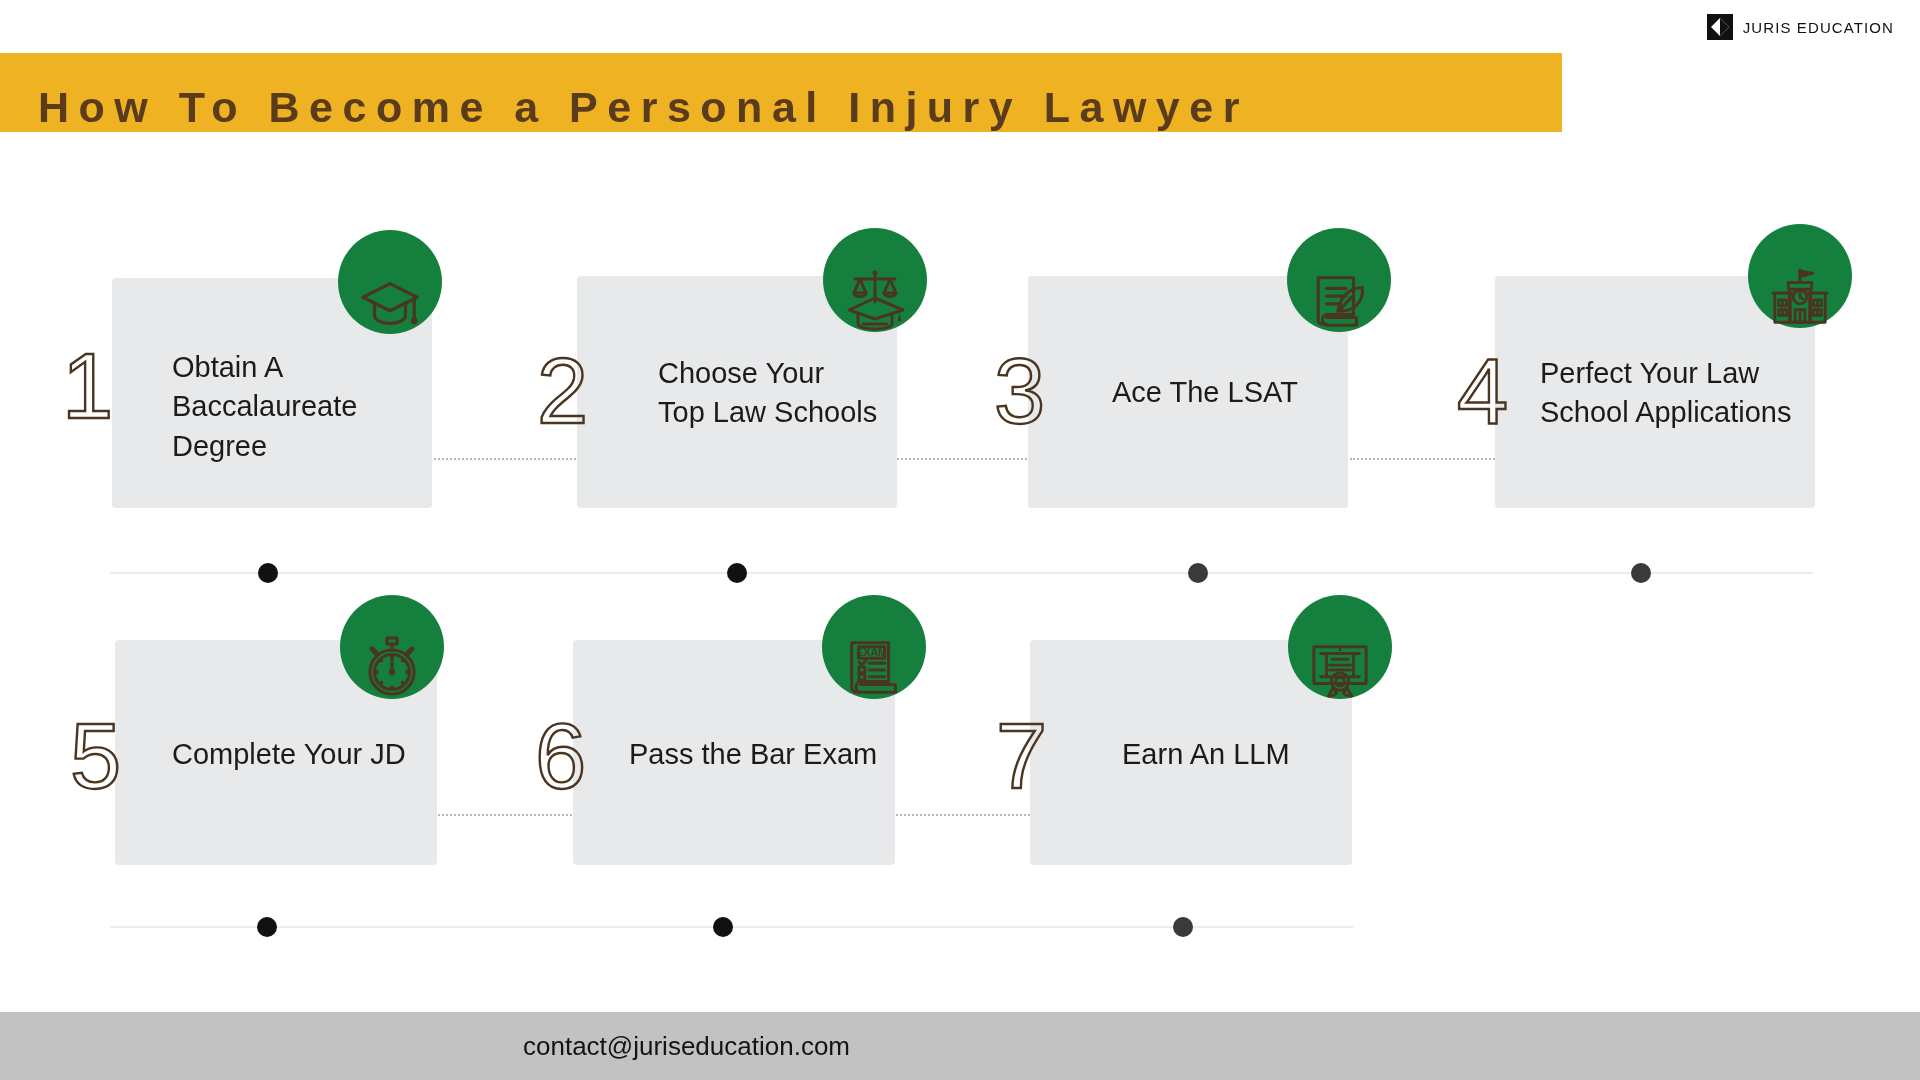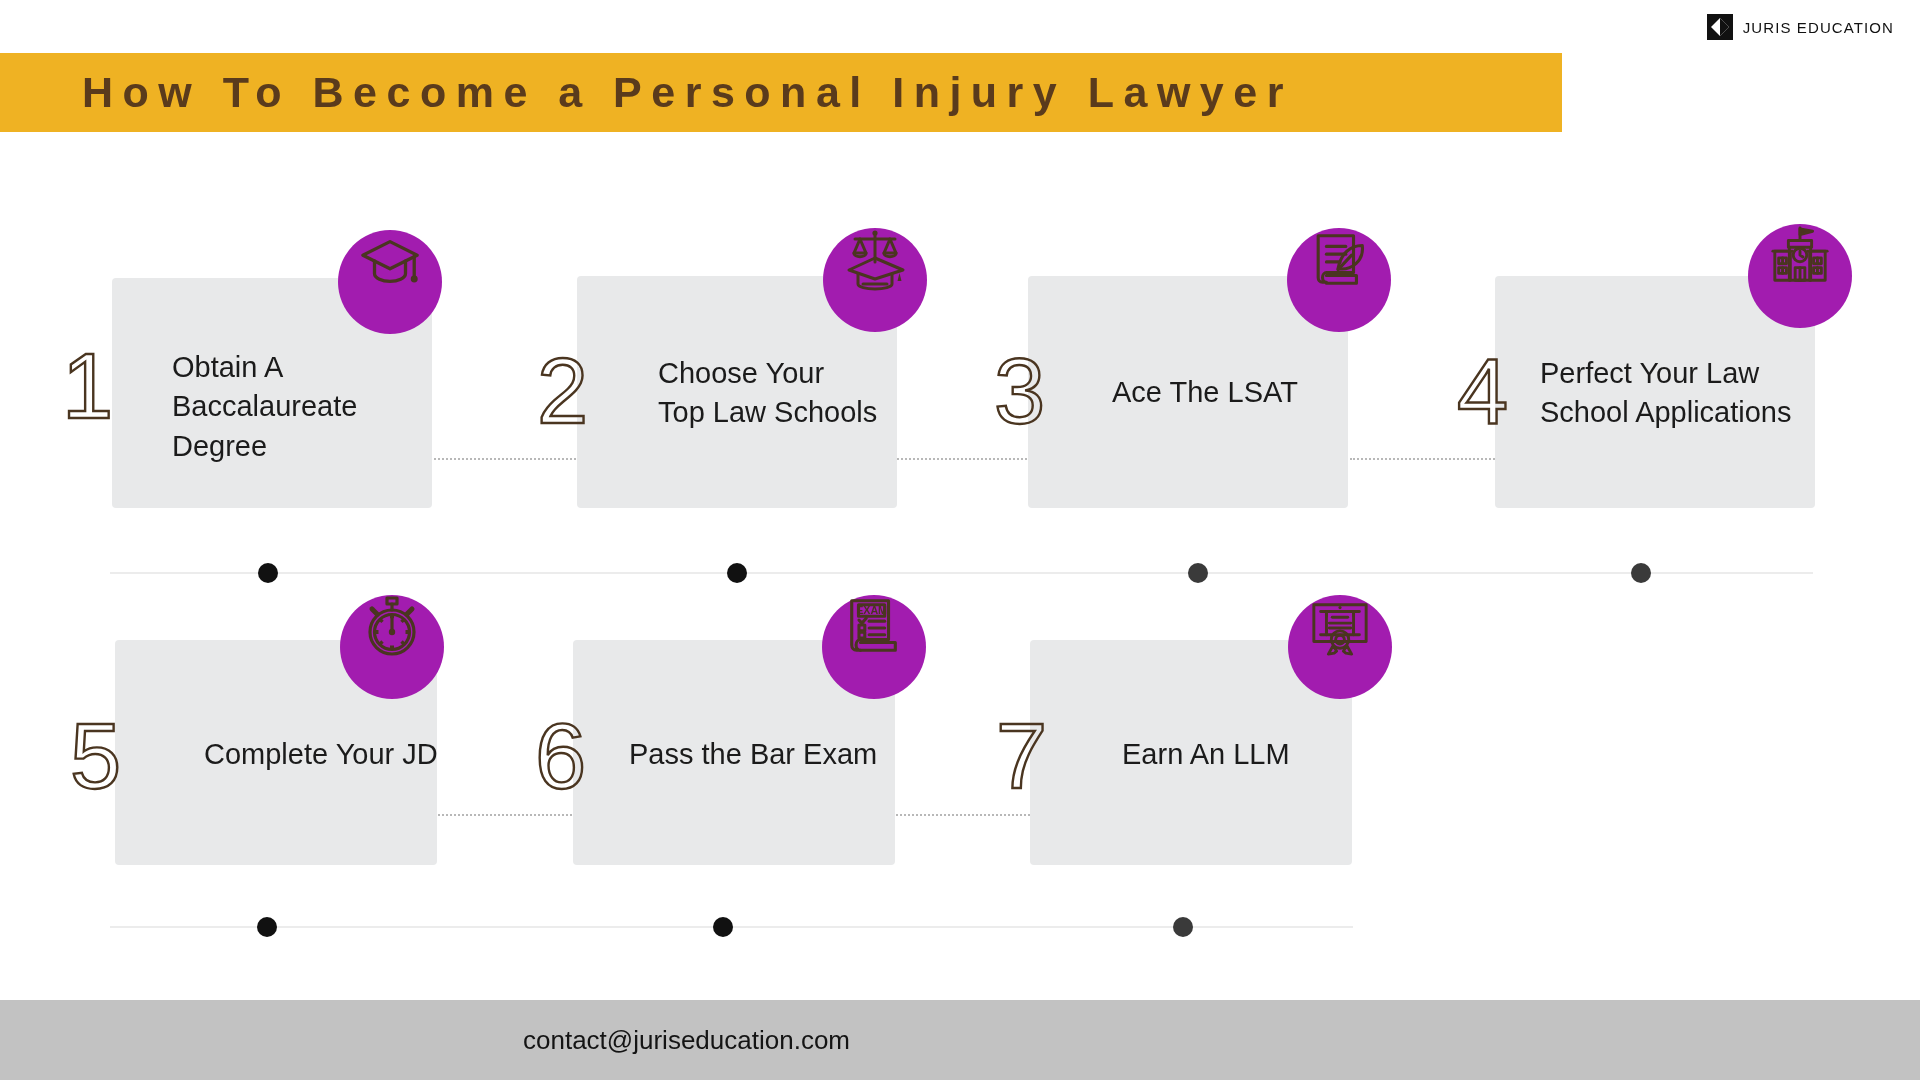--- a/index.html
+++ b/index.html
@@ -33,22 +33,21 @@
 
   
   .title-banner {
     position: absolute;
     left: 0;
     top: 53px;
     width: 1562px;
     height: 79px;
     background: #efb223;
     display: flex;
-    align-items: center;
-    padding-left: 44px;
+    align-items: flex-end;
   }
   .title-text {
     margin-left: 38px;
     font-size: 43px;
     font-weight: bold;
     letter-spacing: 9.5px;
     color: #5a3b1c;
     white-space: nowrap;
     font-family: "Liberation Sans", sans-serif;
   }
@@ -85,23 +84,23 @@
     line-height: 1.36;
     color: #1b1b1b;
     font-family: "Liberation Sans", sans-serif;
     white-space: pre-line;
   }
   .step-icon {
     position: absolute;
     width: 104px;
     height: 104px;
     border-radius: 50%;
-    background: #a21caf;
+    background: #15803d;
     display: flex;
-    align-items: flex-start;
+    align-items: flex-end;
     justify-content: center;
   }
   .step-icon svg { display: block; }
 
   
   .dotted-link {
     position: absolute;
     height: 2px;
     border-top: 2px dotted #b8b8b8;
   }
@@ -118,21 +117,21 @@
     background: #111111;
   }
   .rail-dot.dim { background: #3a3a3a; }
 
   
   .footer {
     position: absolute;
     left: 0;
     bottom: 0;
     width: 1920px;
-    height: 80px;
+    height: 68px;
     background: #c2c2c2;
     display: flex;
     align-items: center;
   }
   .footer-email {
     position: absolute;
     left: 523px;
     font-size: 26px;
     color: #141414;
     font-family: "Liberation Sans", sans-serif;
@@ -264,21 +263,21 @@
 
   <div class="rail" style="left:110px; top:572px; width:1703px;"></div>
   <div class="rail-dot" style="left:258px; top:563px;"></div>
   <div class="rail-dot" style="left:727px; top:563px;"></div>
   <div class="rail-dot dim" style="left:1188px; top:563px;"></div>
   <div class="rail-dot dim" style="left:1631px; top:563px;"></div>
 
   <div class="step">
     <div class="step-card" style="left:115px; top:640px; width:322px; height:225px;"></div>
     <div class="step-number" style="left:70px; top:710px;">5</div>
-    <div class="step-label" style="left:172px; top:735px; width:260px;margin-left:32px;">Complete Your JD</div>
+    <div class="step-label" style="left:172px; top:735px; width:260px;">Complete Your JD</div>
     <div class="step-icon" style="left:340px; top:595px;">
       <svg width="64" height="64" viewBox="0 0 64 64">
         <g fill="none" stroke="#4a3520" stroke-width="3.2" stroke-linejoin="round" stroke-linecap="round">
           <circle cx="32" cy="37" r="22"></circle>
           <circle cx="32" cy="37" r="17.5"></circle>
           <rect x="27" y="3" width="10" height="6"></rect>
           <path d="M32 9 L32 15"></path>
           <path d="M12 14 L17 19" stroke-width="5"></path>
           <path d="M52 14 L47 19" stroke-width="5"></path>
           <path d="M32 37 L32 24"></path>

